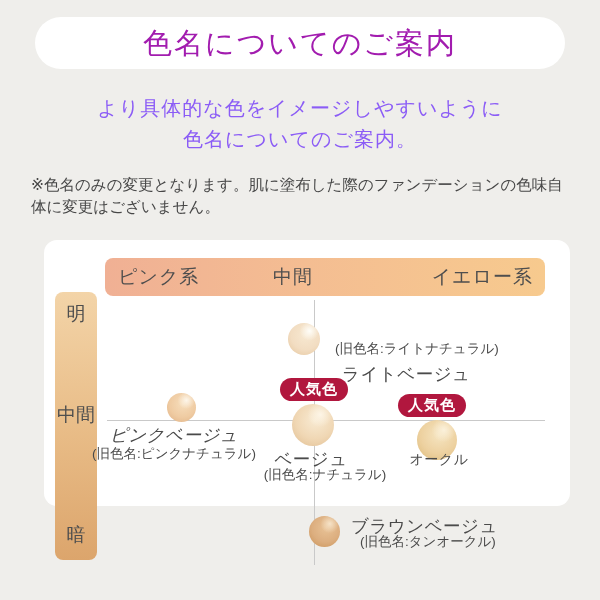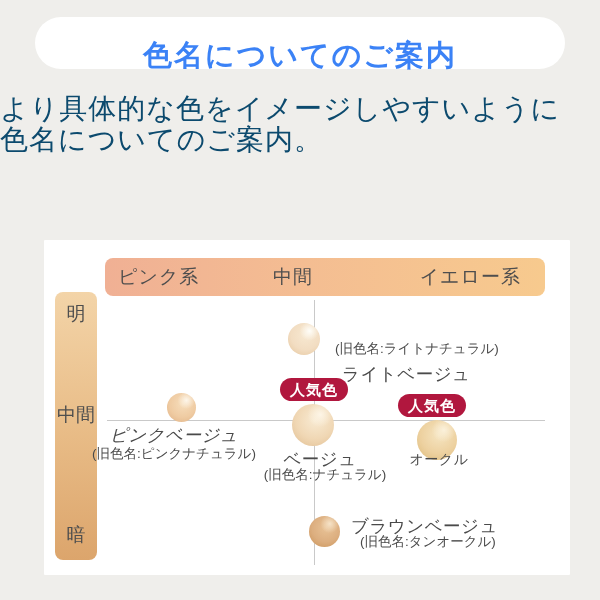--- a/index.html
+++ b/index.html
@@ -6,48 +6,48 @@
   .stage {
     position:relative; width:600px; height:600px; background:#efeeeb;
     font-family:"Liberation Sans","DejaVu Sans",sans-serif; overflow:hidden;
   }
   
   .title-box {
     position:absolute; left:35px; top:17px; width:530px; height:52px;
     background:#ffffff; border-radius:26px; text-align:center;
   }
   .title-box h1 {
-    margin:12px; font-family:"Liberation Serif","DejaVu Serif",serif;
-    font-size:29px; font-weight:700; line-height:52px; color:#3b82f6; letter-spacing:2px;
+    margin:0; font-family:"Liberation Serif","DejaVu Serif",serif;
+    font-size:29px; font-weight:400; line-height:52px; color:#a21caf; letter-spacing:2px;
   }
   
   .subtitle {
-    position:absolute; left:0; top:93px; width:600px; text-align:left;
-    font-size:28px; line-height:31px; color:#0c4a6e; letter-spacing:1px;
+    position:absolute; left:0; top:93px; width:600px; text-align:center;
+    font-size:20px; line-height:31px; color:#8b5cf6; letter-spacing:1px;
   }
   
   .note {
     position:absolute; left:31px; top:174px; width:541px;
     font-size:15.5px; line-height:1.45; color:#474747; text-align:left;
   }
   
   .panel {
-    position:absolute; left:44px; top:240px; width:526px; height:335px;
-    background:#ffffff; border-radius:1px;
+    position:absolute; left:44px; top:240px; width:526px; height:266px;
+    background:#ffffff; border-radius:13px;
   }
   .panel * { position:absolute; }
   
   .hue-bar {
     left:61px; top:18px; width:440px; height:38px; border-radius:8px;
     background:linear-gradient(90deg,#f0b094 0%,#f4bd92 45%,#f7ca8e 100%);
     font-size:19px; color:#4e4e4e; line-height:38px; letter-spacing:1px;
   }
   .hue-left   { left:13px; }
   .hue-mid    { left:188px; transform:translateX(-50%); }
-  .hue-right  { right:24px; }
+  .hue-right  { right:12px; }
   
   .bri-bar {
     left:11px; top:52px; width:42px; height:268px; border-radius:8px;
     background:linear-gradient(180deg,#f3d4a8 0%,#e9bd88 50%,#dca56c 100%);
     font-size:19px; color:#4e4e4e;
   }
   .bri-bar span { left:50%; transform:translateX(-50%); white-space:nowrap; line-height:22px; }
   .bri-top    { top:11px; }
   .bri-mid    { top:112px; }
   .bri-bottom { top:232px; }
@@ -68,48 +68,49 @@
   .sw-4 { left:373px; top:180px; width:40px; height:40px;
     background:radial-gradient(circle at 67% 25%, #fbf1db 0%, rgba(255,255,255,0) 30%),
                radial-gradient(circle at 55% 38%, #f5e4c0 0%, #edd1a0 55%, #dcba79 100%); }
   .sw-5 { left:265px; top:276px; width:31px; height:31px;
     background:radial-gradient(circle at 67% 25%, #f6e3c8 0%, rgba(255,255,255,0) 30%),
                radial-gradient(circle at 55% 38%, #e8c296 0%, #dcae7f 55%, #c99256 100%); }
   
   .badge {
     height:23px; line-height:23px; padding:0 10px; border-radius:12px;
     background:#b1173e; color:#ffffff; font-size:15px; font-weight:bold;
-    letter-spacing:1px; white-space:nowrap;
+    letter-spacing:1px; white-space:nowrap;font-family:Liberation Serif, serif;
   }
   .badge-1 { left:236px; top:138px; }
   .badge-2 { left:354px; top:154px; }
   
   .name { font-size:17.5px; color:#4a4a4a; white-space:nowrap; letter-spacing:0.5px; }
   .old  { font-size:13.5px; color:#4a4a4a; white-space:nowrap;text-align:right; }
   .ctr  { transform:translateX(-50%); }
   .n1 { left:298px; top:78px;margin-top:44px; }   .o1 { left:291px; top:100px; }
   .n2 { left:130px; top:183px;font-style:italic; }  .o2 { left:130px; top:205px; }
-  .n3 { left:276px; top:207px; }  .o3 { left:281px; top:226px; }
+  .n3 { left:267px; top:207px; }  .o3 { left:281px; top:226px; }
   .n4 { left:395px; top:211px; font-size:14px; }
   .n5 { left:307px; top:274px; }  .o5 { left:316px; top:293px; }
 </style>
 </head>
 <body>
 
 <div class="stage">
 
   <div class="title-box">
     <h1>色名についてのご案内</h1>
   </div>
 
   <div class="subtitle">
     <div>より具体的な色をイメージしやすいように</div>
     <div>色名についてのご案内。</div>
   </div>
 
+  <div class="note">※色名のみの変更となります。肌に塗布した際のファンデーションの色味自体に変更はございません。</div>
 
   <div class="panel">
 
     <div class="hue-bar">
       <span class="hue-left">ピンク系</span>
       <span class="hue-mid">中間</span>
       <span class="hue-right">イエロー系</span>
     </div>
 
     <div class="bri-bar">

